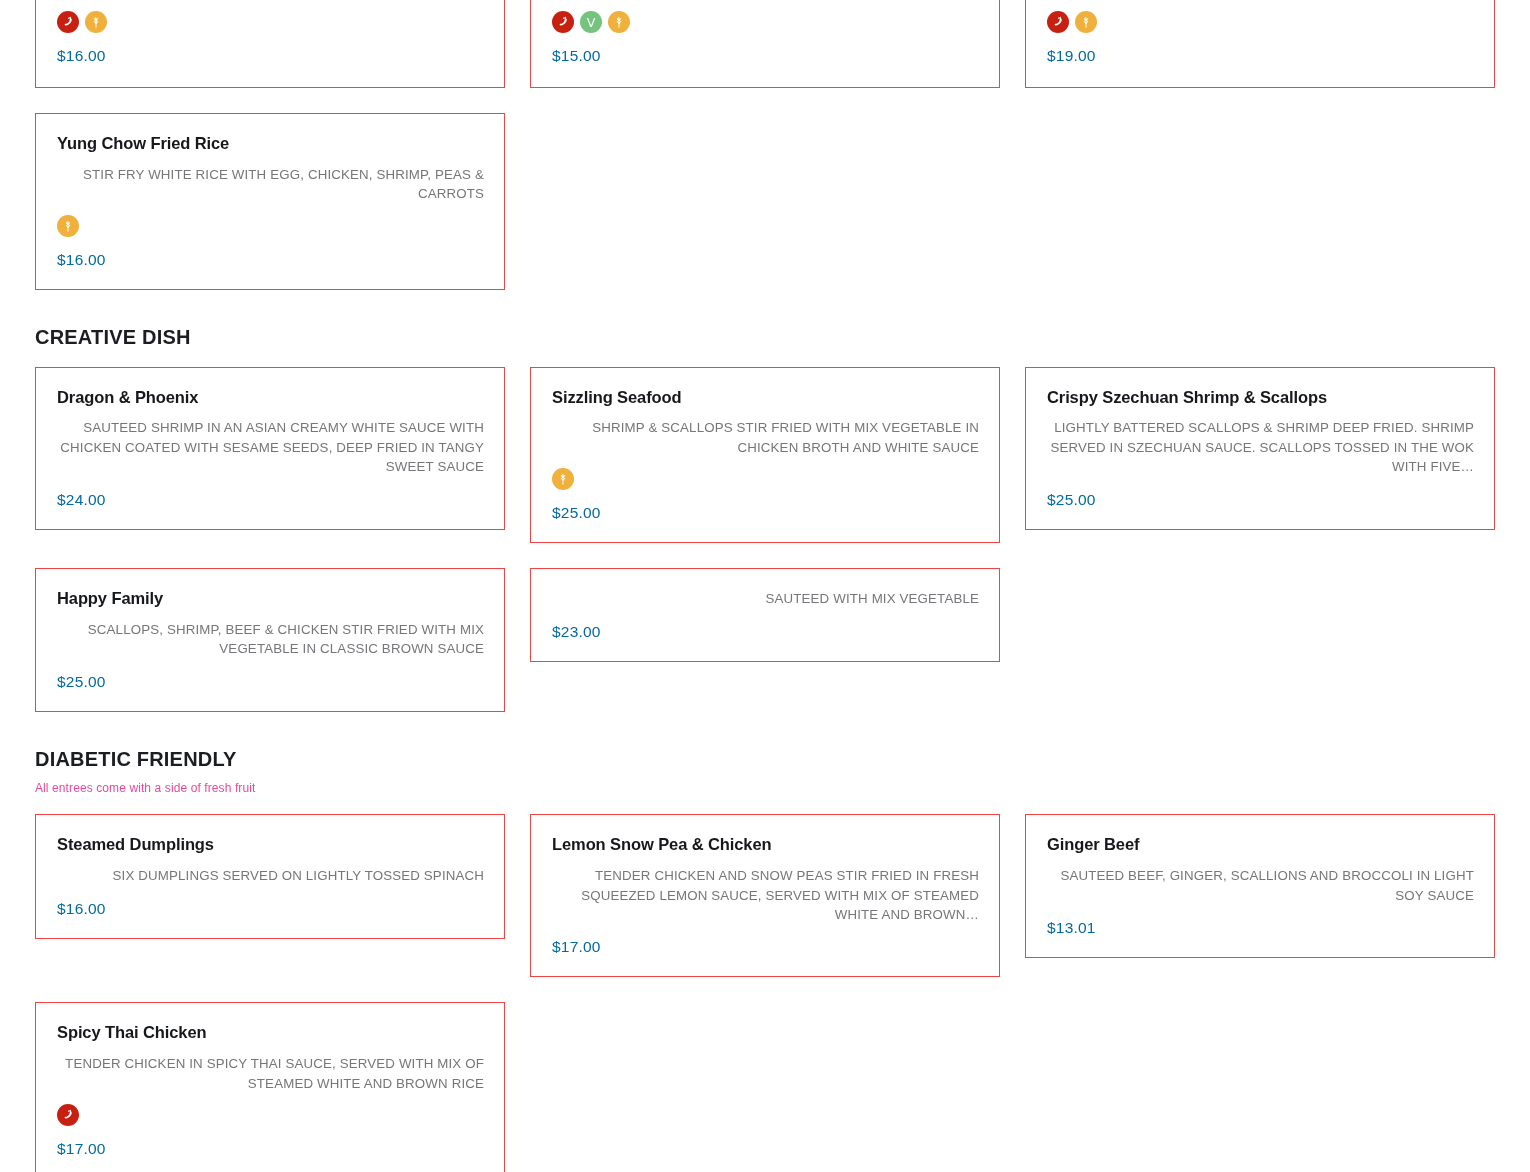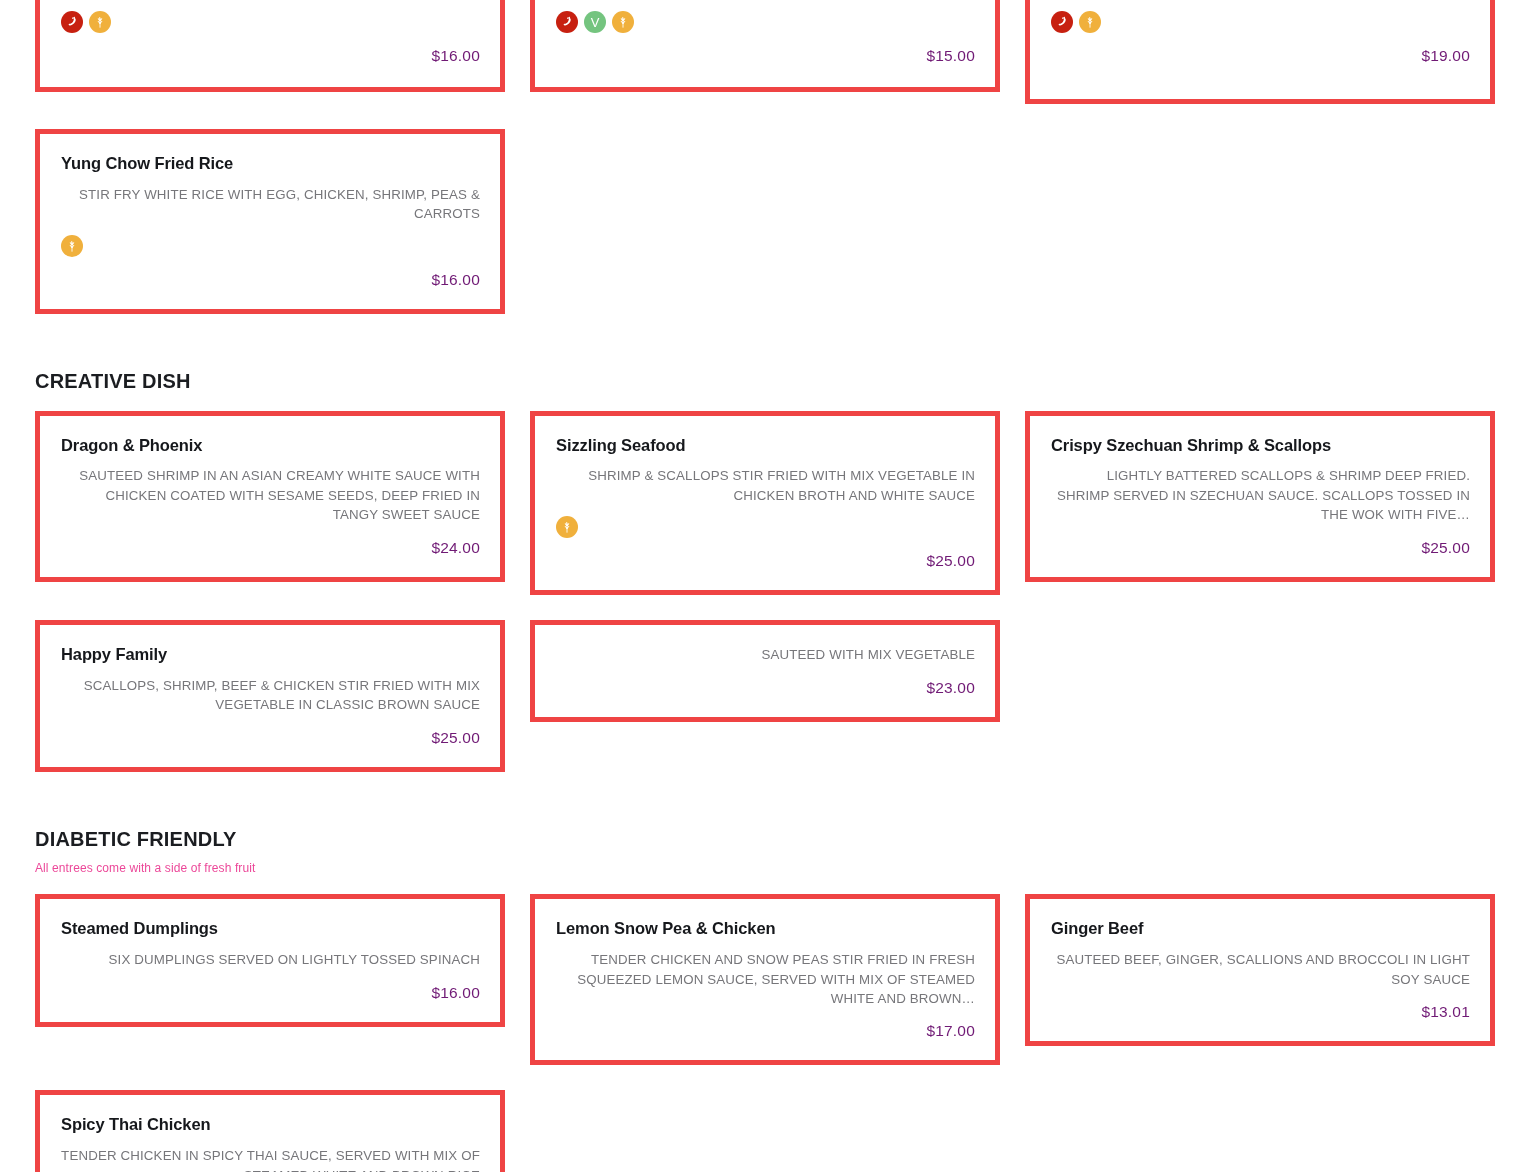--- a/index.html
+++ b/index.html
@@ -23,21 +23,21 @@
   
   .card-grid {
     display: grid;
     grid-template-columns: repeat(3, 1fr);
     column-gap: 25px;
     row-gap: 25px;
     align-items: start;
   }
   .card {
     background: #ffffff;
-    border: 5px solid #ef4444;
+    border: 1px solid #ef4444;
     padding: 20px 20px 20px 21px;
     display: flex;
     flex-direction: column;
     min-height: 90px;
   }
   .card-title {
     font-size: 16.5px;
     font-weight: bold;
     color: #16181c;
     letter-spacing: -0.1px;
@@ -56,25 +56,24 @@
   }
   .card-badges {
     display: flex;
     gap: 6px;
     margin-top: 11px;
     min-height: 22px;
   }
   .card-badges.is-empty { margin-top: 0; min-height: 0; }
   .card-price {
     font-size: 15.5px;
-    color: #701a75;
+    color: #0369a1;
     margin-top: auto;
     padding-top: 14px;
     letter-spacing: 0.2px;
-    text-align: right;
   }
 
   
   .badge {
     width: 22px; height: 22px;
     border-radius: 50%;
     display: inline-flex;
     align-items: center;
     justify-content: center;
     flex: 0 0 auto;
@@ -86,21 +85,21 @@
   .badge-letter {
     color: #ffffff;
     font-size: 13px;
     font-weight: 400;
     line-height: 1;
     font-family: "Liberation Sans", sans-serif;
   }
 
   
   .section-head {
-    margin: 55px 0 0 0;
+    margin: 35px 0 0 0;
   }
   .section-title {
     font-size: 20px;
     font-weight: bold;
     color: #1b1d21;
     letter-spacing: 0.2px;
     margin: 0;
     line-height: 1.2;
   }
   .section-sub {
@@ -160,21 +159,21 @@
                   <path d="M12 9.5c1.6-.4 2.8-1.6 3.1-3.2-1.6.3-2.8 1.5-3.1 3.2z"></path>
                   <path d="M12 14c-1.6-.4-2.8-1.6-3.1-3.2 1.6.3 2.8 1.5 3.1 3.2z"></path>
                   <path d="M12 14c1.6-.4 2.8-1.6 3.1-3.2-1.6.3-2.8 1.5-3.1 3.2z"></path>
                   <path d="M12 7.5c-.8-.9-1-2.2-.6-3.4.9.8 1.2 2.1.6 3.4z"></path>
                 </g>
               </svg>
             </span>
           </div>
           <div class="card-price">$15.00</div>
         </div>
-        <div class="card" style="min-height: 0px; padding-top: 0px; padding-bottom: 34px;">
+        <div class="card" style="min-height: 0px; padding-top: 0px; padding-bottom: 22px;">
           <div class="card-badges">
             <span class="badge badge-spicy">
               <svg width="14" height="14" viewBox="0 0 24 24" aria-hidden="true">
                 <path d="M14.6 4.2c.5-1 1.6-1.5 2.3-.9.6.5.4 1.4-.3 2 .9.3 1.5 1 1.7 1.9.4 2.2-.6 4.9-2.6 7-2 2.2-4.8 3.6-7 3.7-1.3.1-2.2-.4-2.4-1.2-.2-.8.4-1.4 1.4-1.6 2.2-.4 4.3-1.6 5.7-3.3 1.3-1.6 1.9-3.4 1.6-4.8-.1-.6-.3-1-.6-1.3-.2.4-.5.7-.9.9-.8.3-1.5-.2-1.4-1.1.1-.4.3-.8.5-1.2z" fill="#fff"></path>
               </svg>
             </span>
             <span class="badge badge-gluten">
               <svg width="14" height="14" viewBox="0 0 24 24" aria-hidden="true">
                 <g stroke="#fff" stroke-width="1.5" stroke-linecap="round" fill="none">
                   <path d="M12 21V9"></path>

